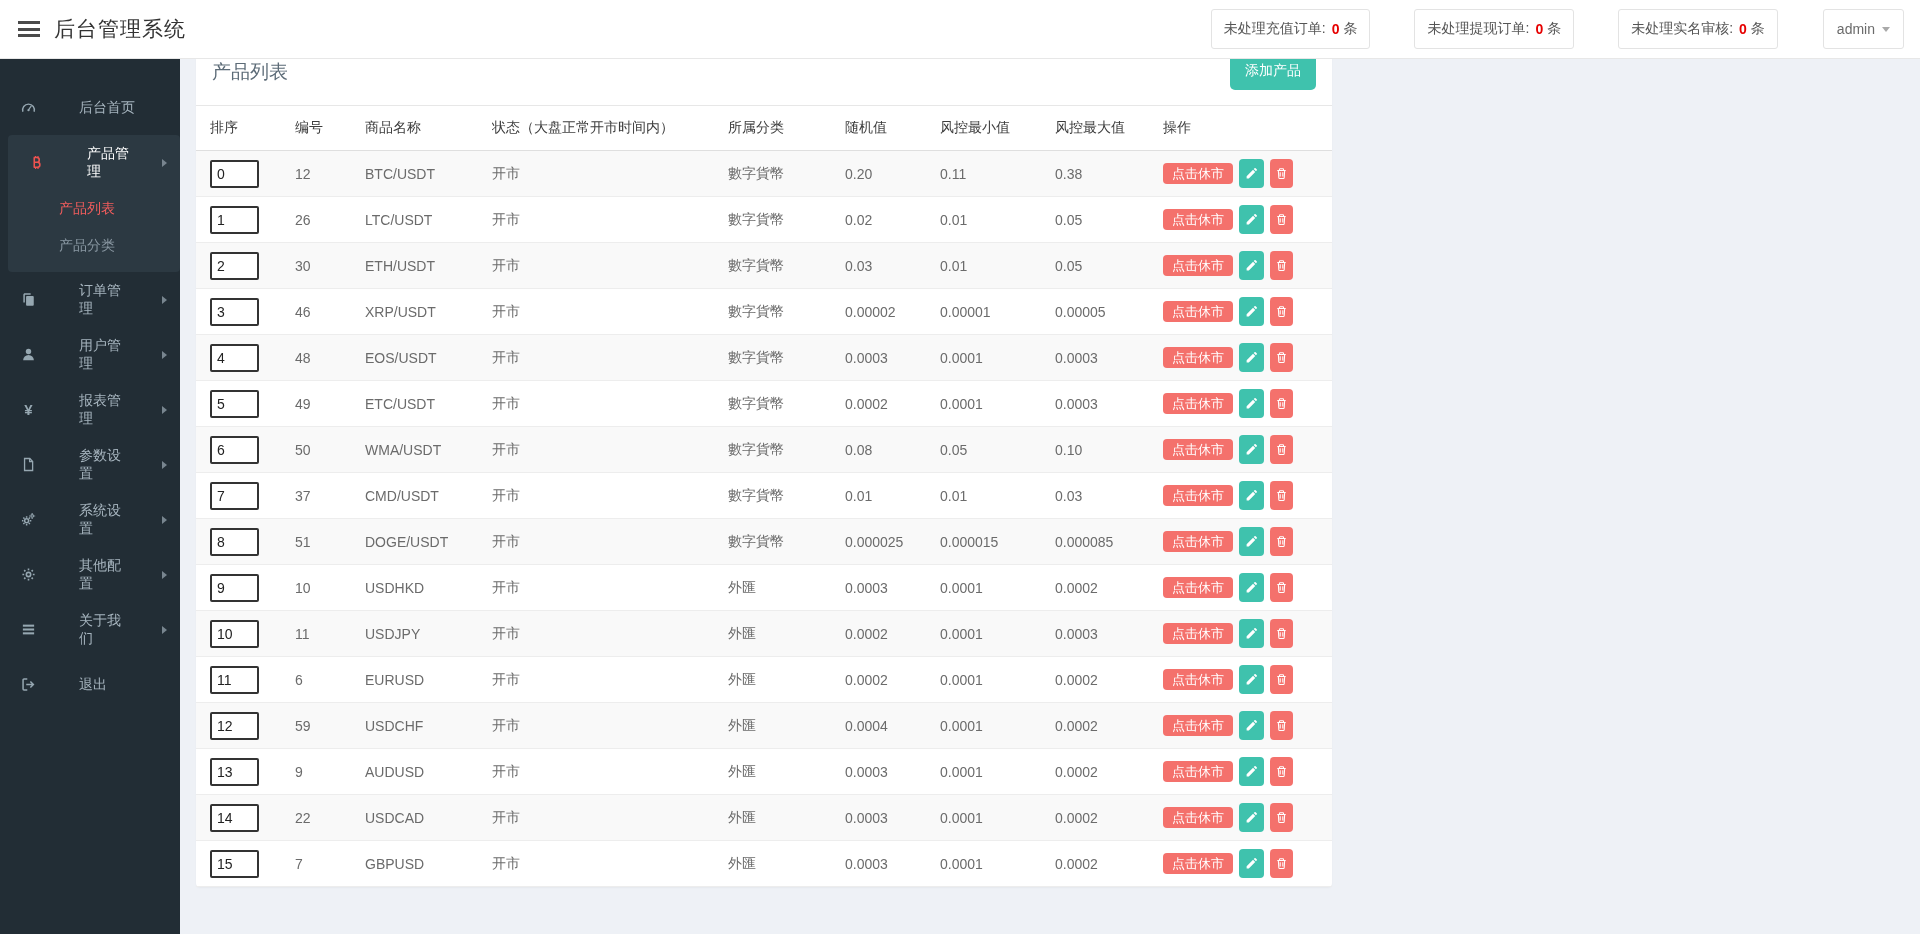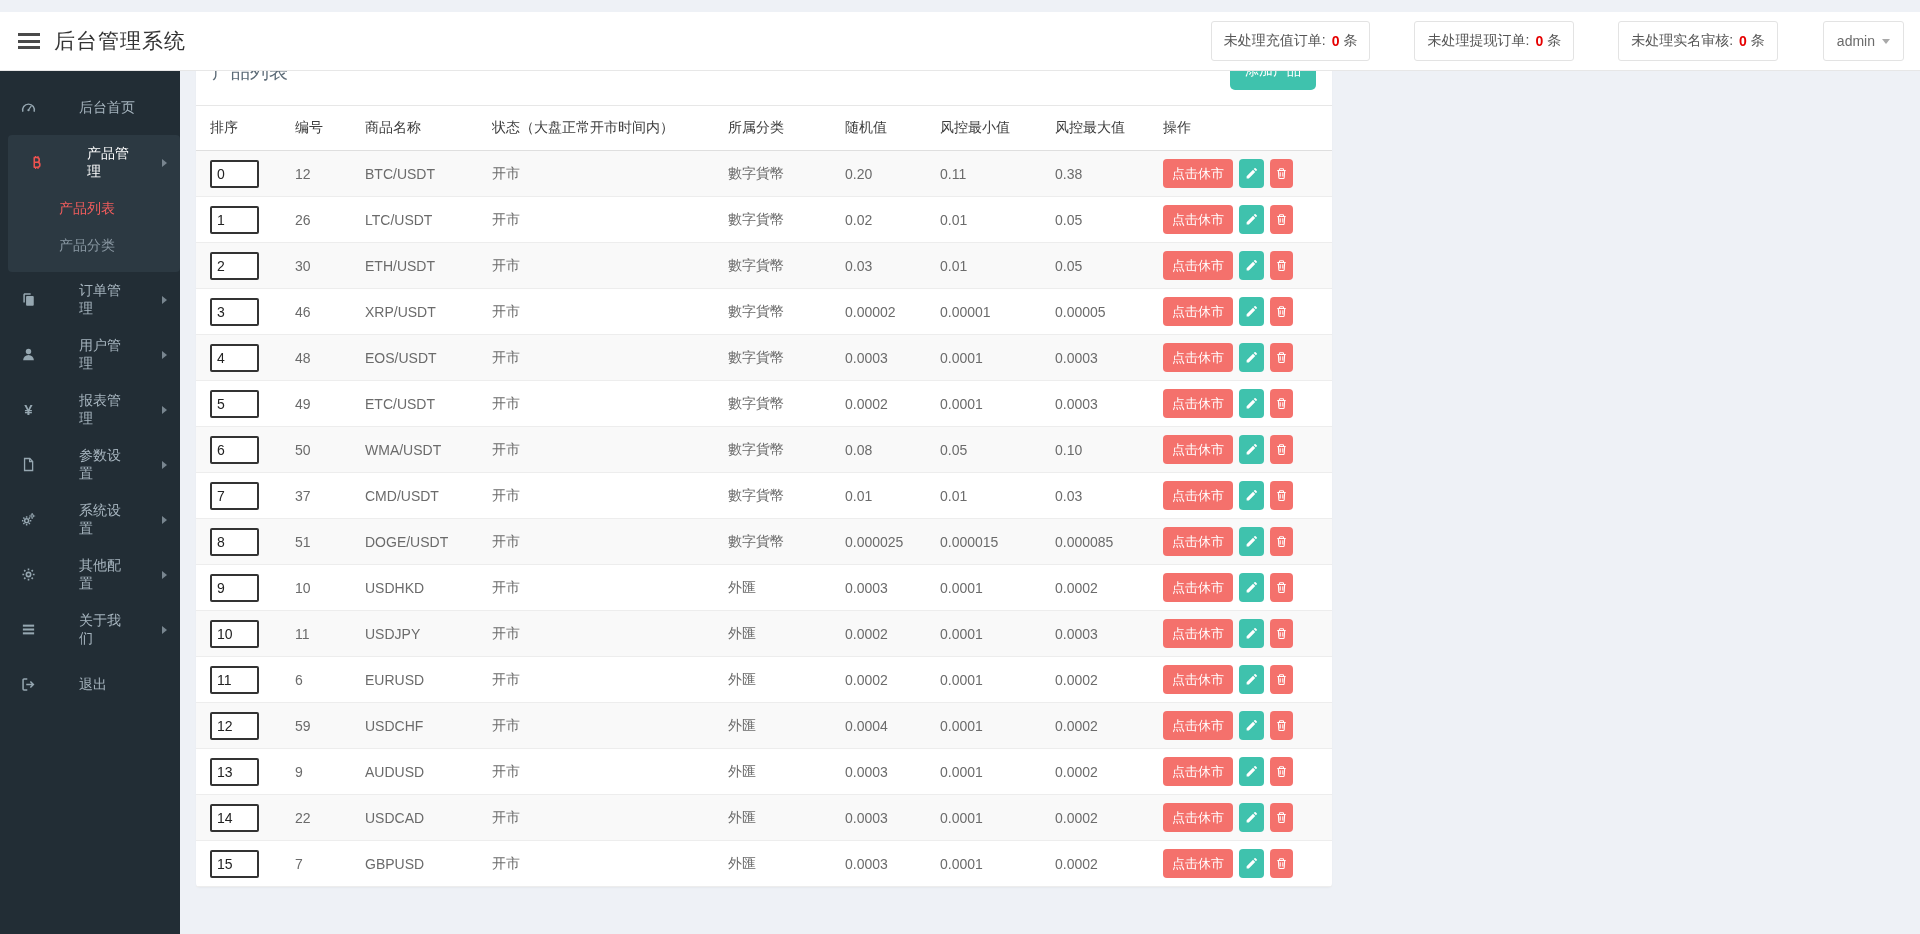--- a/index.html
+++ b/index.html
@@ -1,20 +1,20 @@
 <!DOCTYPE html>
 <html><head>
 <meta charset="utf-8">
 <style>
   * { margin:0; padding:0; box-sizing:border-box; }
   html,body { width:1920px; height:934px; overflow:hidden; }
   body { font-family:"Liberation Sans","DejaVu Sans",sans-serif; background:#eef1f6; color:#333; }
 
   
-  .topbar { position:fixed; top:12px; left:0; width:1920px; height:59px; background:#fff;
+  .topbar { position:fixed; top:0; left:0; width:1920px; height:59px; background:#fff;
             border-bottom:1px solid #e7e7e7; display:flex; align-items:center; z-index:20; }
   .hamburger { margin-left:18px; cursor:pointer; }
   .hamburger i { display:block; width:22px; height:3px; background:#4a4a4a; margin:3.5px 0; }
   .app-title { font-size:21px; color:#333; margin-left:14px; letter-spacing:1px; }
   .topbar-right { margin-left:auto; display:flex; align-items:center; margin-right:16px;gap:17px; }
   .stat-box { height:40px; border:1px solid #e3e3e3; border-radius:3px; background:#fff;
               display:flex; align-items:center; padding:0 12px; font-size:14px; color:#555;
               margin-left:44px; cursor:pointer; white-space:nowrap; }
   .stat-box:first-child { margin-left:0; }
   .stat-count { color:#e60000; font-weight:bold; margin:0 4px 0 6px; }
@@ -55,21 +55,21 @@
        padding:0 8px 0 0; border-bottom:1px solid #dfdfdf; white-space:nowrap; overflow:hidden; }
   td { font-size:14px; color:#6b6b6b; height:46px; padding:0 8px 0 0;
        border-bottom:1px solid #ededed; white-space:nowrap; overflow:hidden; }
   th:first-child, td:first-child { padding-left:14px; }
   tbody tr:nth-child(odd) { background:#f9f9f9; }
 
   .sort-input { width:49px; height:28px; border:2px solid #333; border-radius:2px; background:#fff;
                 font-size:14px; padding-left:5px; color:#222; font-family:inherit; }
   .actions { display:flex; align-items:center; gap:6px; }
   .btn-close-market { background:#f4716c; color:#fff; border:none; border-radius:4px;
-                      padding:0 9px; height:29px; font-size:13px; cursor:pointer; font-family:inherit; }
+                      padding:0 9px; height:21px; font-size:13px; cursor:pointer; font-family:inherit; }
   .btn-icon { border:none; border-radius:4px; height:29px; width:25px; cursor:pointer;
               display:inline-flex; align-items:center; justify-content:center; color:#fff; }
   .btn-edit { background:#3fc2ad; }
   .btn-delete { background:#f4716c; width:23px; }
   .btn-icon svg { width:13px; height:13px; }
 </style>
 </head>
 <body>
 
 <header class="topbar">

